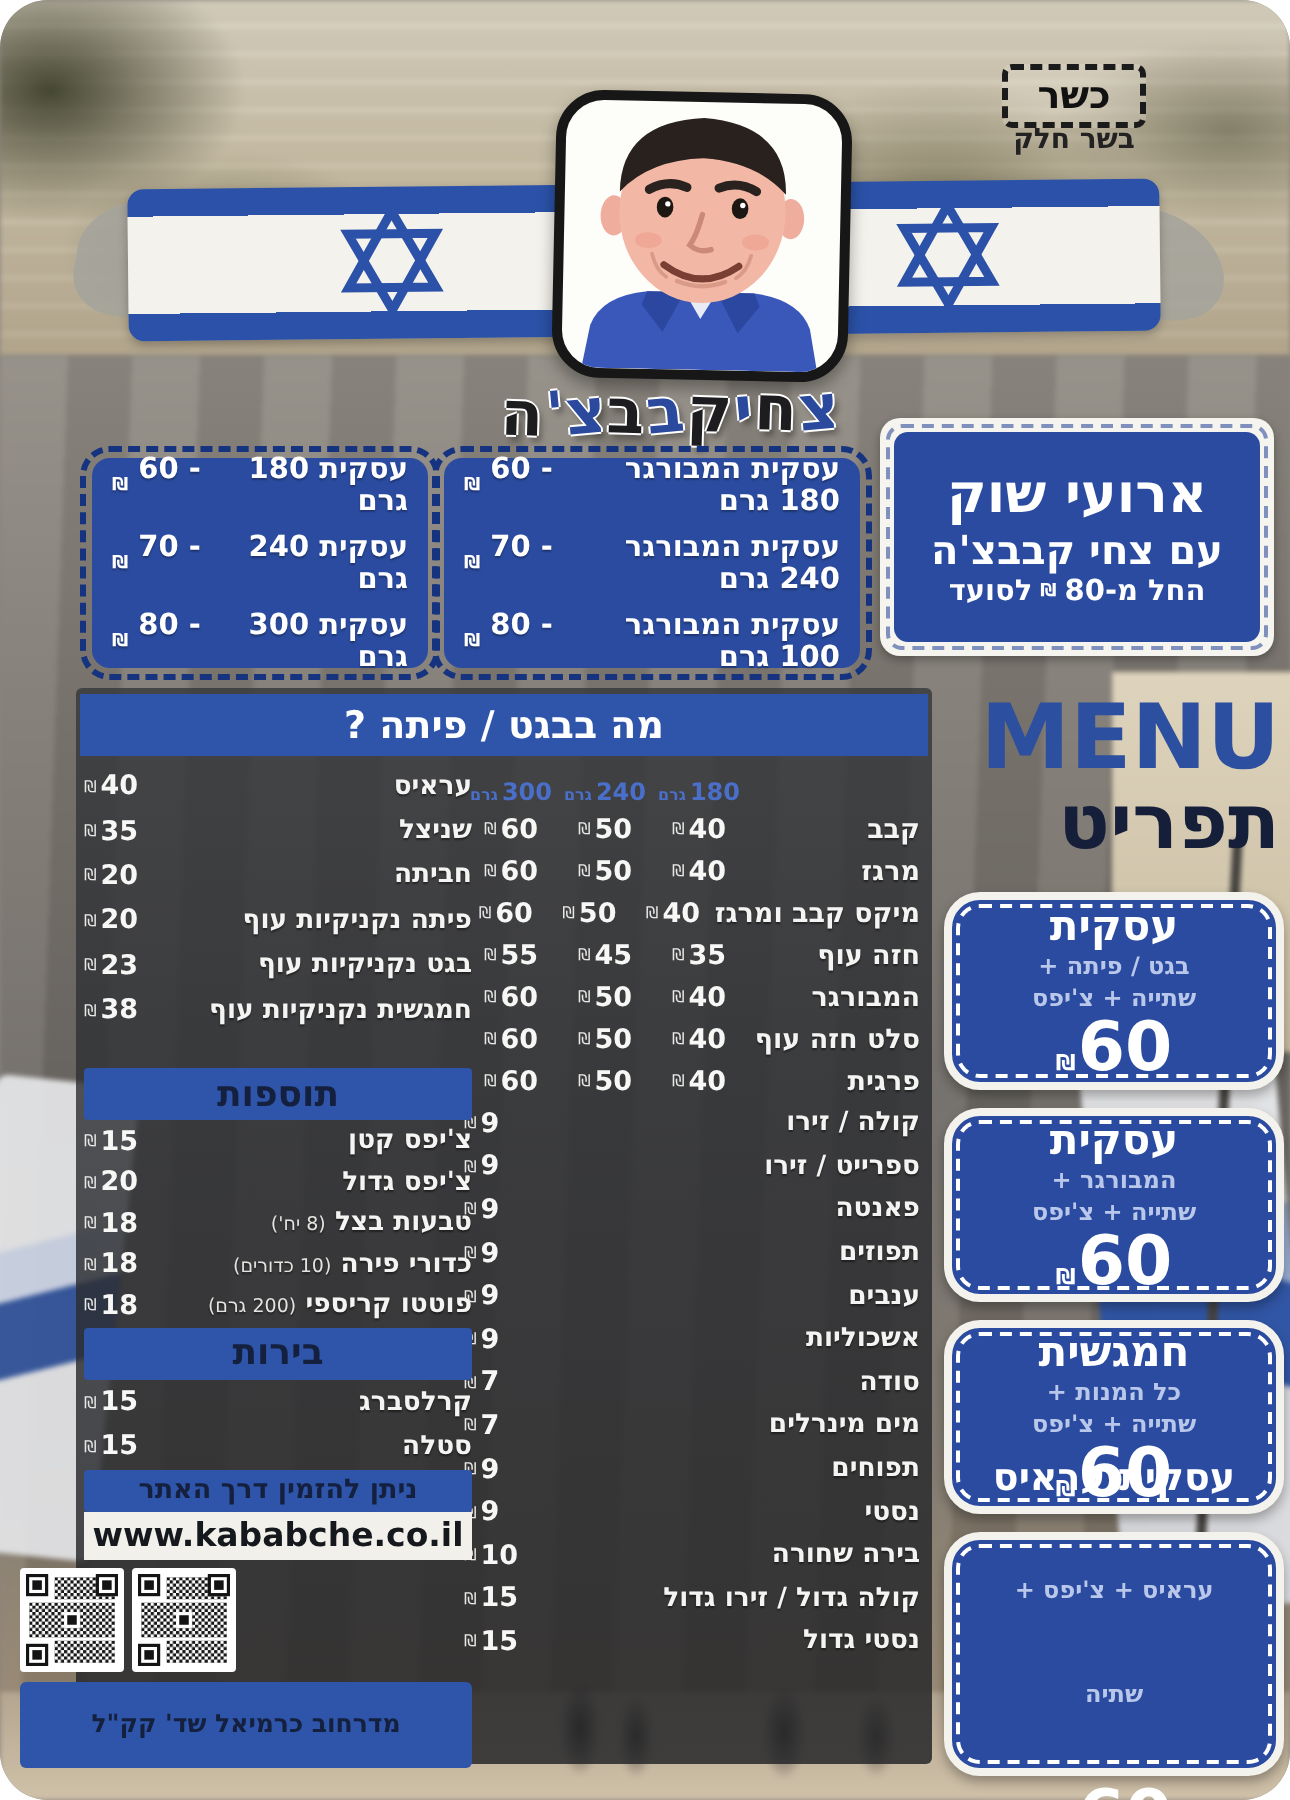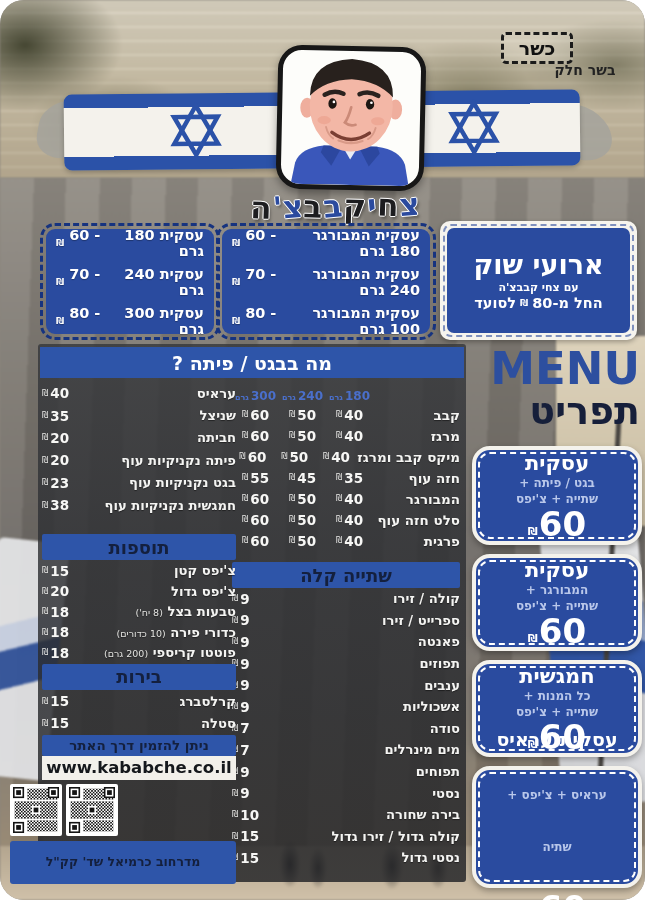--- a/index.html
+++ b/index.html
@@ -30,21 +30,21 @@
   .bg-people{left:0;top:840px;width:645px;height:60px;background:
     radial-gradient(ellipse 15px 34px at 290px 24px, rgba(40,38,36,.9), transparent 70%),
     radial-gradient(ellipse 13px 30px at 318px 28px, rgba(52,48,44,.85), transparent 70%),
     radial-gradient(ellipse 16px 34px at 392px 26px, rgba(44,42,40,.85), transparent 70%),
     radial-gradient(ellipse 14px 30px at 438px 28px, rgba(58,52,46,.8), transparent 70%);}
 
   
   .kosher{position:absolute;left:501px;top:32px;width:66px;height:26px;border:3px dashed #1b1b1b;border-radius:5px;
     display:flex;align-items:center;justify-content:center;background:rgba(240,235,222,.25);
     font-size:19px;font-weight:800;color:#111;}
-  .kosher-sub{position:absolute;left:501px;top:62px;width:72px;text-align:center;font-size:14px;font-weight:600;color:#222;margin-left:48px;}
+  .kosher-sub{position:absolute;left:501px;top:62px;width:72px;text-align:center;font-size:14px;font-weight:600;color:#222;}
 
   
   .brush{position:absolute;background:#a4a39c;opacity:.85;border-radius:40% 60% 50% 50%;}
   .brush-l{left:38px;top:100px;width:70px;height:58px;transform:skewX(-14deg) rotate(-4deg);}
   .brush-r{left:545px;top:104px;width:66px;height:56px;transform:skewX(12deg) rotate(5deg);}
   .flag-band{position:absolute;left:64px;top:92px;width:516px;height:76px;border-radius:8px;transform:rotate(-.6deg);
     background:linear-gradient(180deg,#2b52a8 0 18%,#f4f2ec 18% 82%,#2b52a8 82% 100%);
     box-shadow:0 2px 5px rgba(0,0,0,.25);}
   .star{position:absolute;top:9px;width:56px;height:56px;}
   .star-l{left:104px;} .star-r{left:382px;}
@@ -65,27 +65,27 @@
 
   
   .deal{position:absolute;background:#2a4b9f;border-radius:9px;outline:3px dashed #16337f;outline-offset:3px;
     display:flex;flex-direction:column;justify-content:center;gap:7px;padding:6px 10px;box-sizing:border-box;}
   .deal-a{left:46px;top:229px;width:168px;height:105px;}
   .deal-b{left:222px;top:229px;width:208px;height:105px;}
   .deal-line{display:flex;direction:rtl;justify-content:flex-start;align-items:baseline;gap:5px;
     color:#fff;font-weight:800;font-size:14.5px;text-shadow:0 1px 1px rgba(0,0,0,.3);}
   .dl-sh{font-size:9px;align-self:center;}
 
-  .market{position:absolute;left:440px;top:221px;width:197px;height:119px;background:#f6f4ee;border-radius:10px;
+  .market{position:absolute;left:440px;top:209px;width:197px;height:119px;background:#f6f4ee;border-radius:10px;
     padding:7px;box-sizing:border-box;box-shadow:0 2px 5px rgba(0,0,0,.3);}
   .market::after{content:"";position:absolute;inset:3px;border:2px dashed #7f90bd;border-radius:8px;pointer-events:none;}
   .market-inner{width:100%;height:100%;background:#2a4b9f;border-radius:7px;display:flex;flex-direction:column;
     justify-content:center;align-items:center;gap:1px;color:#fff;}
   .market-title{font-size:27px;font-weight:800;line-height:1.1;}
-  .market-line1{font-size:11px;font-weight:600;}
+  .market-line1{font-size:20px;font-weight:600;}
   .market-line2{display:flex;direction:rtl;align-items:center;gap:4px;font-size:14.5px;font-weight:600;}
   .market-line2 .m-sh{font-size:9px;}
 
   
   .menu-title{position:absolute;left:474px;top:346px;width:166px;text-align:right;direction:ltr;}
   .menu-en{font-size:45px;font-weight:600;color:#2d4f9f;line-height:1;text-align:right;}
   .menu-he{font-size:38px;font-weight:800;color:#161f3a;line-height:1.1;text-align:right;}
 
   
   .panel{position:absolute;left:38px;top:344px;width:428px;height:538px;
@@ -423,21 +423,20 @@
           <span class="gr-cell">
             <span class="sh">₪</span>
             <span class="pnum">50</span>
           </span>
           <span class="gr-cell">
             <span class="sh">₪</span>
             <span class="pnum">60</span>
           </span>
         </div>
 
-      <div class="sec-bar drinks-bar">שתייה קלה</div>
 
         <div class="li-row">
           <span class="li-name">קולה / זירו</span>
           <span class="li-price">
             <span class="sh">₪</span>
             <span class="pnum">9</span>
           </span>
         </div>
 
         <div class="li-row">

